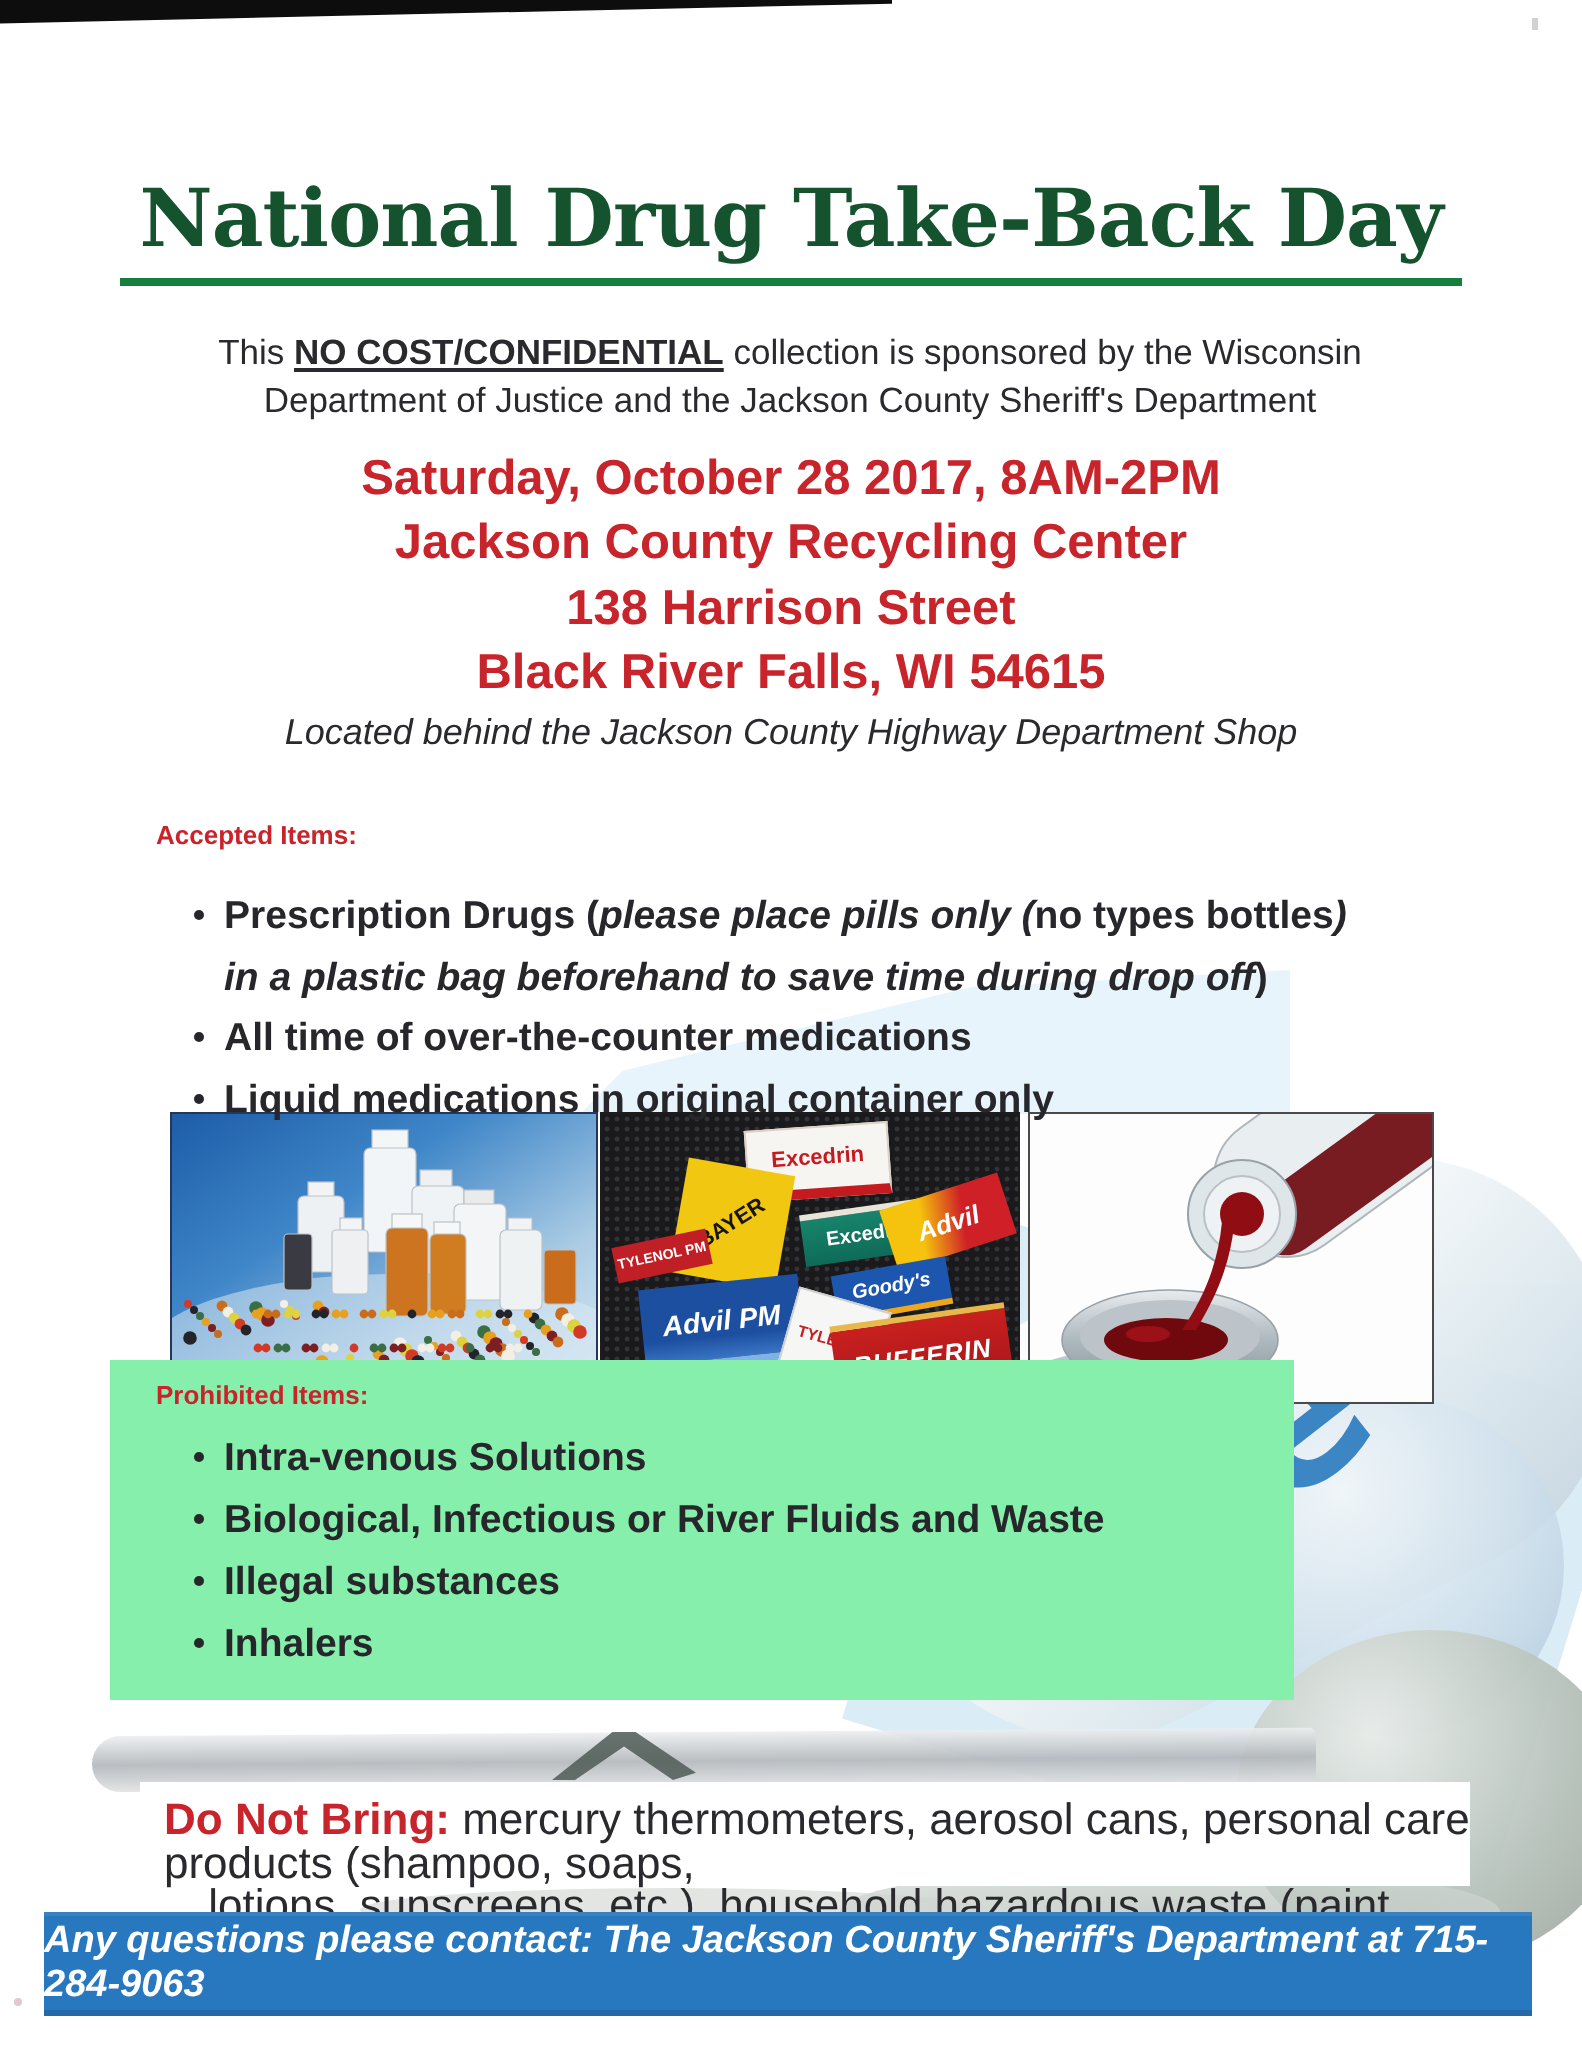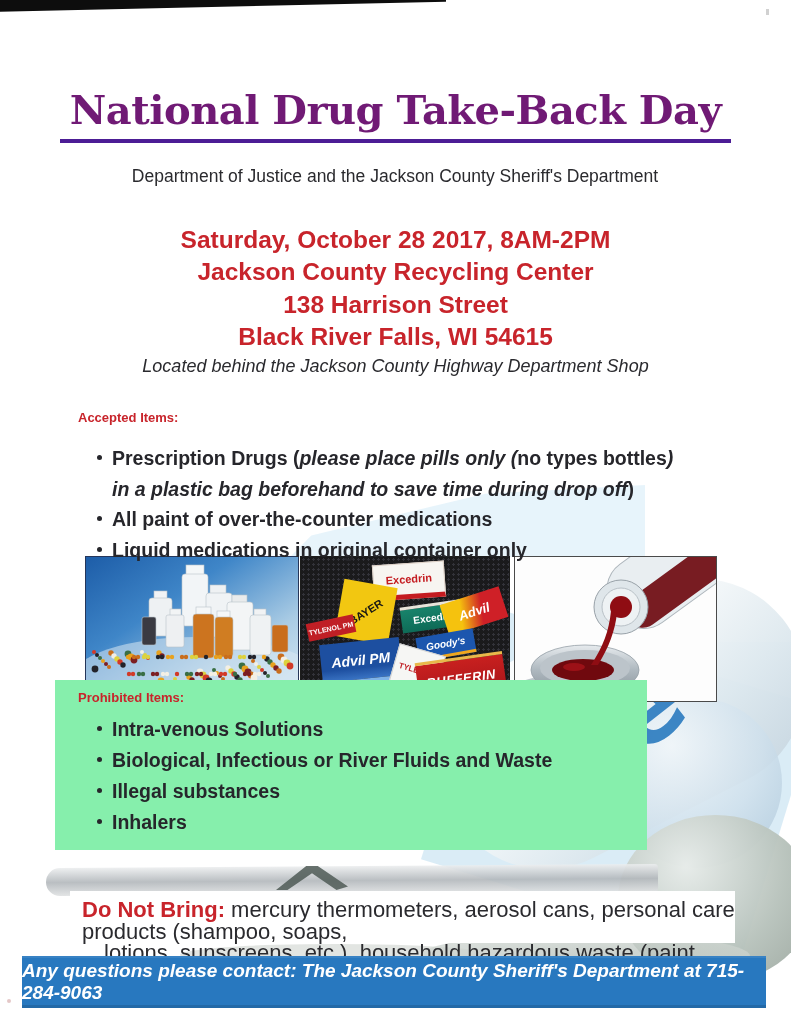--- a/index.html
+++ b/index.html
@@ -34,21 +34,21 @@
              background:linear-gradient(180deg,#eceeef,#b2b7bb 52%,#e0e2e3);opacity:.9;transform:rotate(-.4deg);}
   .wm-vshape{left:276px;top:866px;width:72px;height:24px;background:#4f5a56;opacity:.85;
              clip-path:polygon(0 100%,42% 0,58% 0,100% 85%,84% 100%,50% 30%,16% 100%);}
   .wm-pool1{left:420px;top:933px;width:330px;height:46px;border-radius:50%;
             background:radial-gradient(#b9c2bc,#ccd3ce 70%,transparent);opacity:.75;}
   .wm-pool2{left:180px;top:944px;width:310px;height:22px;border-radius:50%;background:#cfd4cf;opacity:.6;}
 
   
   .title-wrap{position:absolute;top:86px;left:0;right:0;text-align:center;z-index:3;}
   .title{display:inline-block;font-family:"DejaVu Serif",serif;font-weight:bold;font-size:40px;
-         letter-spacing:-.5px;color:#701a75;border-bottom:4px solid #4c1d95;padding:0 10px 6px 10px;}
+         letter-spacing:-.5px;color:#14532d;border-bottom:4px solid #15803d;padding:0 10px 6px 10px;}
 
   
   .intro{position:absolute;top:164px;left:75px;width:640px;text-align:center;font-size:17.5px;
          line-height:24px;color:#2a2a2e;z-index:3;}
   .intro .ul{text-decoration:underline;text-decoration-thickness:2px;text-underline-offset:2px;}
   .bd{font-weight:bold;}
   .it{font-style:italic;}
 
   
   .event{position:absolute;top:224px;left:0;right:0;text-align:center;font-weight:bold;
@@ -132,35 +132,36 @@
     <div class="wm-vshape"></div>
     <div class="wm-pool1"></div>
     <div class="wm-pool2"></div>
   </div>
 
   <div class="title-wrap">
     <span class="title">National Drug Take-Back Day</span>
   </div>
 
   <div class="intro">
+    <div><span>This </span><span class="bd ul">NO COST/CONFIDENTIAL</span><span> collection is sponsored by the Wisconsin</span></div>
     <div>Department of Justice and the Jackson County Sheriff's Department</div>
   </div>
 
   <div class="event">
     <div>Saturday, October 28 2017, 8AM-2PM</div>
     <div>Jackson County Recycling Center</div>
     <div>138 Harrison Street</div>
     <div>Black River Falls, WI 54615</div>
   </div>
   <div class="event-note">Located behind the Jackson County Highway Department Shop</div>
 
   <div class="sec-heading accepted-heading">Accepted Items:</div>
   <ul class="blist accepted-list">
     <li><span>Prescription Drugs (</span><span class="it">please place pills only (</span><span>no types bottles</span><span class="it">)</span><br><span class="it">in a plastic bag beforehand to save time during drop off</span><span>)</span></li>
-    <li><span>All paint of over-the-counter medications</span></li>
+    <li><span>All time of over-the-counter medications</span></li>
     <li><span>Liquid medications in original container only</span></li>
   </ul>
 
   <div class="photos">
 
     <div class="photo photo1">
       <svg width="212" height="143" viewBox="0 0 212 143">
         <defs>
           <linearGradient id="bgBlue" x1="0" y1="0" x2="1" y2="1">
             <stop offset="0" stop-color="#1d5da8"></stop>

